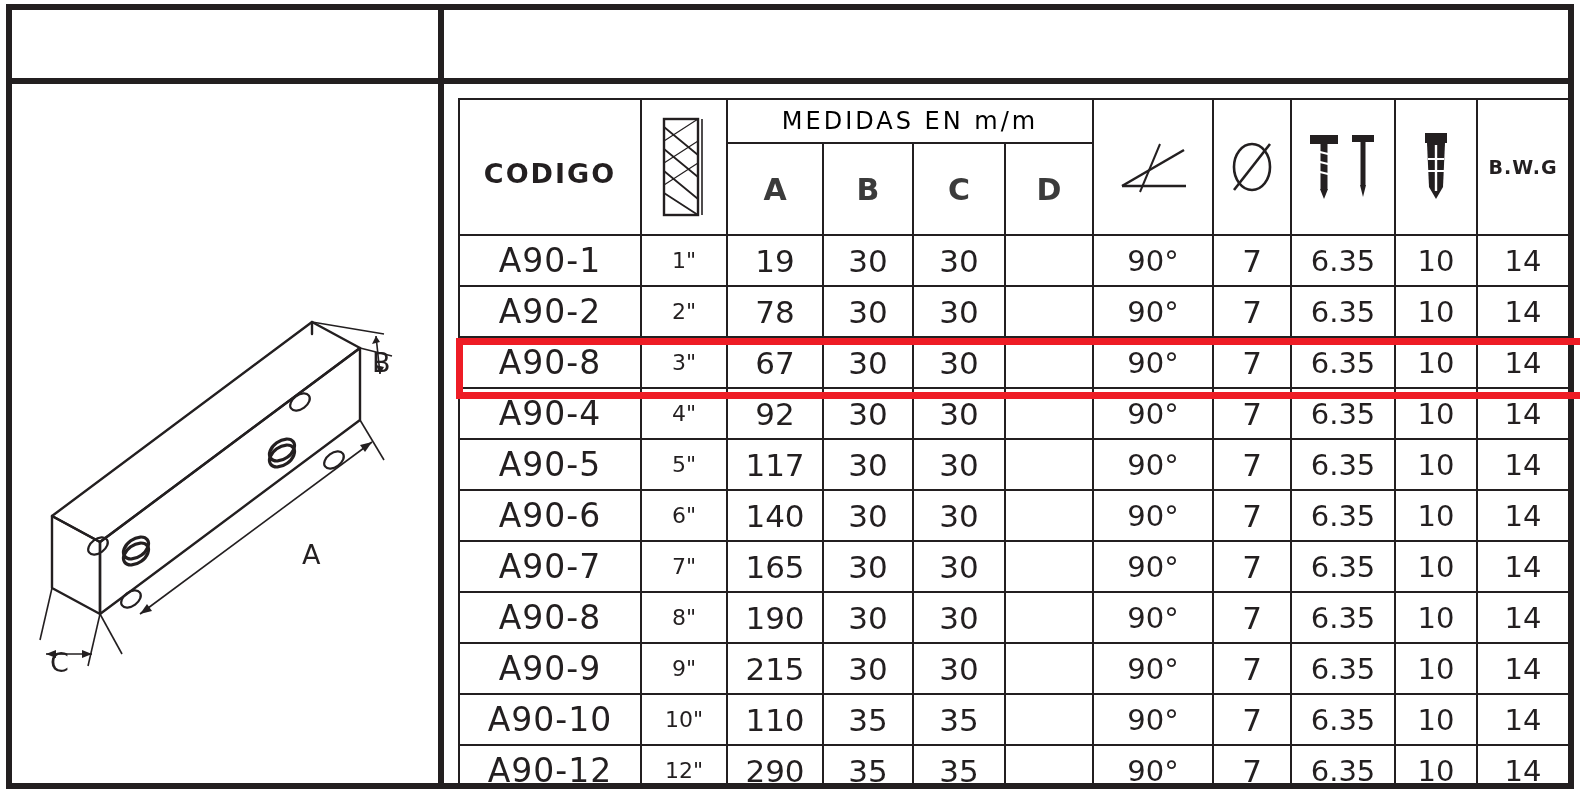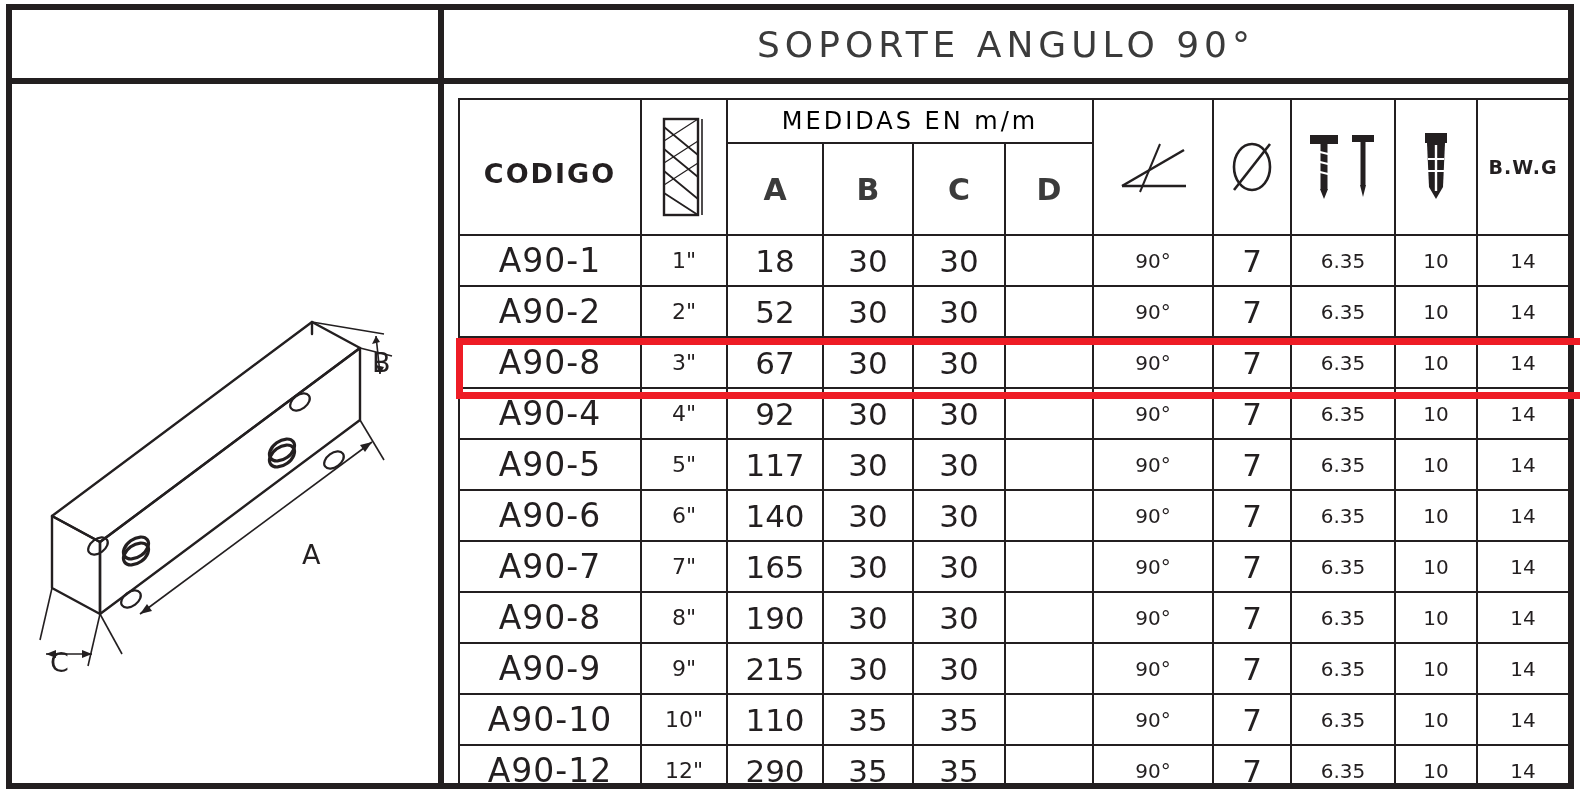--- a/index.html
+++ b/index.html
@@ -149,21 +149,21 @@
     color: #231f20;
   }
   td.code-cell {
     font-size: 33px;
     letter-spacing: 1px;
   }
   td.inch-cell {
     font-size: 22px;
   }
   td.small-cell {
-    font-size: 20px;
+    font-size: 29px;
   }
 
   
   .highlight-box {
     position: absolute;
     left: 444px;
     top: 312px;
     width: 1136px;
     height: 60px;
     box-sizing: border-box;
@@ -174,23 +174,20 @@
   .icon-svg { display: block; margin: 0 auto; }
 </style>
 </head>
 <body>
 
 <div id="sheet">
   <div class="frame">
 
     <div class="title-band">
       <div class="title-left"></div>
-      <div class="title-right">
-        <span class="title-text">SOPORTE ANGULO 90°</span>
-      </div>
     </div>
 
     <div class="drawing-pane">
       <svg width="432" height="705" viewBox="0 0 432 705">
         <g fill="none" stroke="#231f20" stroke-width="2.4" stroke-linejoin="round" stroke-linecap="round">
 
           <path d="M40 432 L300 238 L348 264 L88 458 Z"></path>
 
           <path d="M40 432 L88 458 L88 530 L40 504 Z"></path>
 
@@ -309,34 +306,34 @@
             <th class="hdr-cell">A</th>
             <th class="hdr-cell">B</th>
             <th class="hdr-cell">C</th>
             <th class="hdr-cell">D</th>
           </tr>
         </thead>
         <tbody id="spec-body">
             <tr>
               <td class="code-cell">A90-1</td>
               <td class="inch-cell">1"</td>
-              <td>18</td>
+              <td>19</td>
               <td>30</td>
               <td>30</td>
               <td></td>
               <td class="small-cell">90°</td>
               <td>7</td>
               <td class="small-cell">6.35</td>
               <td class="small-cell">10</td>
               <td class="small-cell">14</td>
             </tr>
             <tr>
               <td class="code-cell">A90-2</td>
               <td class="inch-cell">2"</td>
-              <td>52</td>
+              <td>78</td>
               <td>30</td>
               <td>30</td>
               <td></td>
               <td class="small-cell">90°</td>
               <td>7</td>
               <td class="small-cell">6.35</td>
               <td class="small-cell">10</td>
               <td class="small-cell">14</td>
             </tr>
             <tr>

